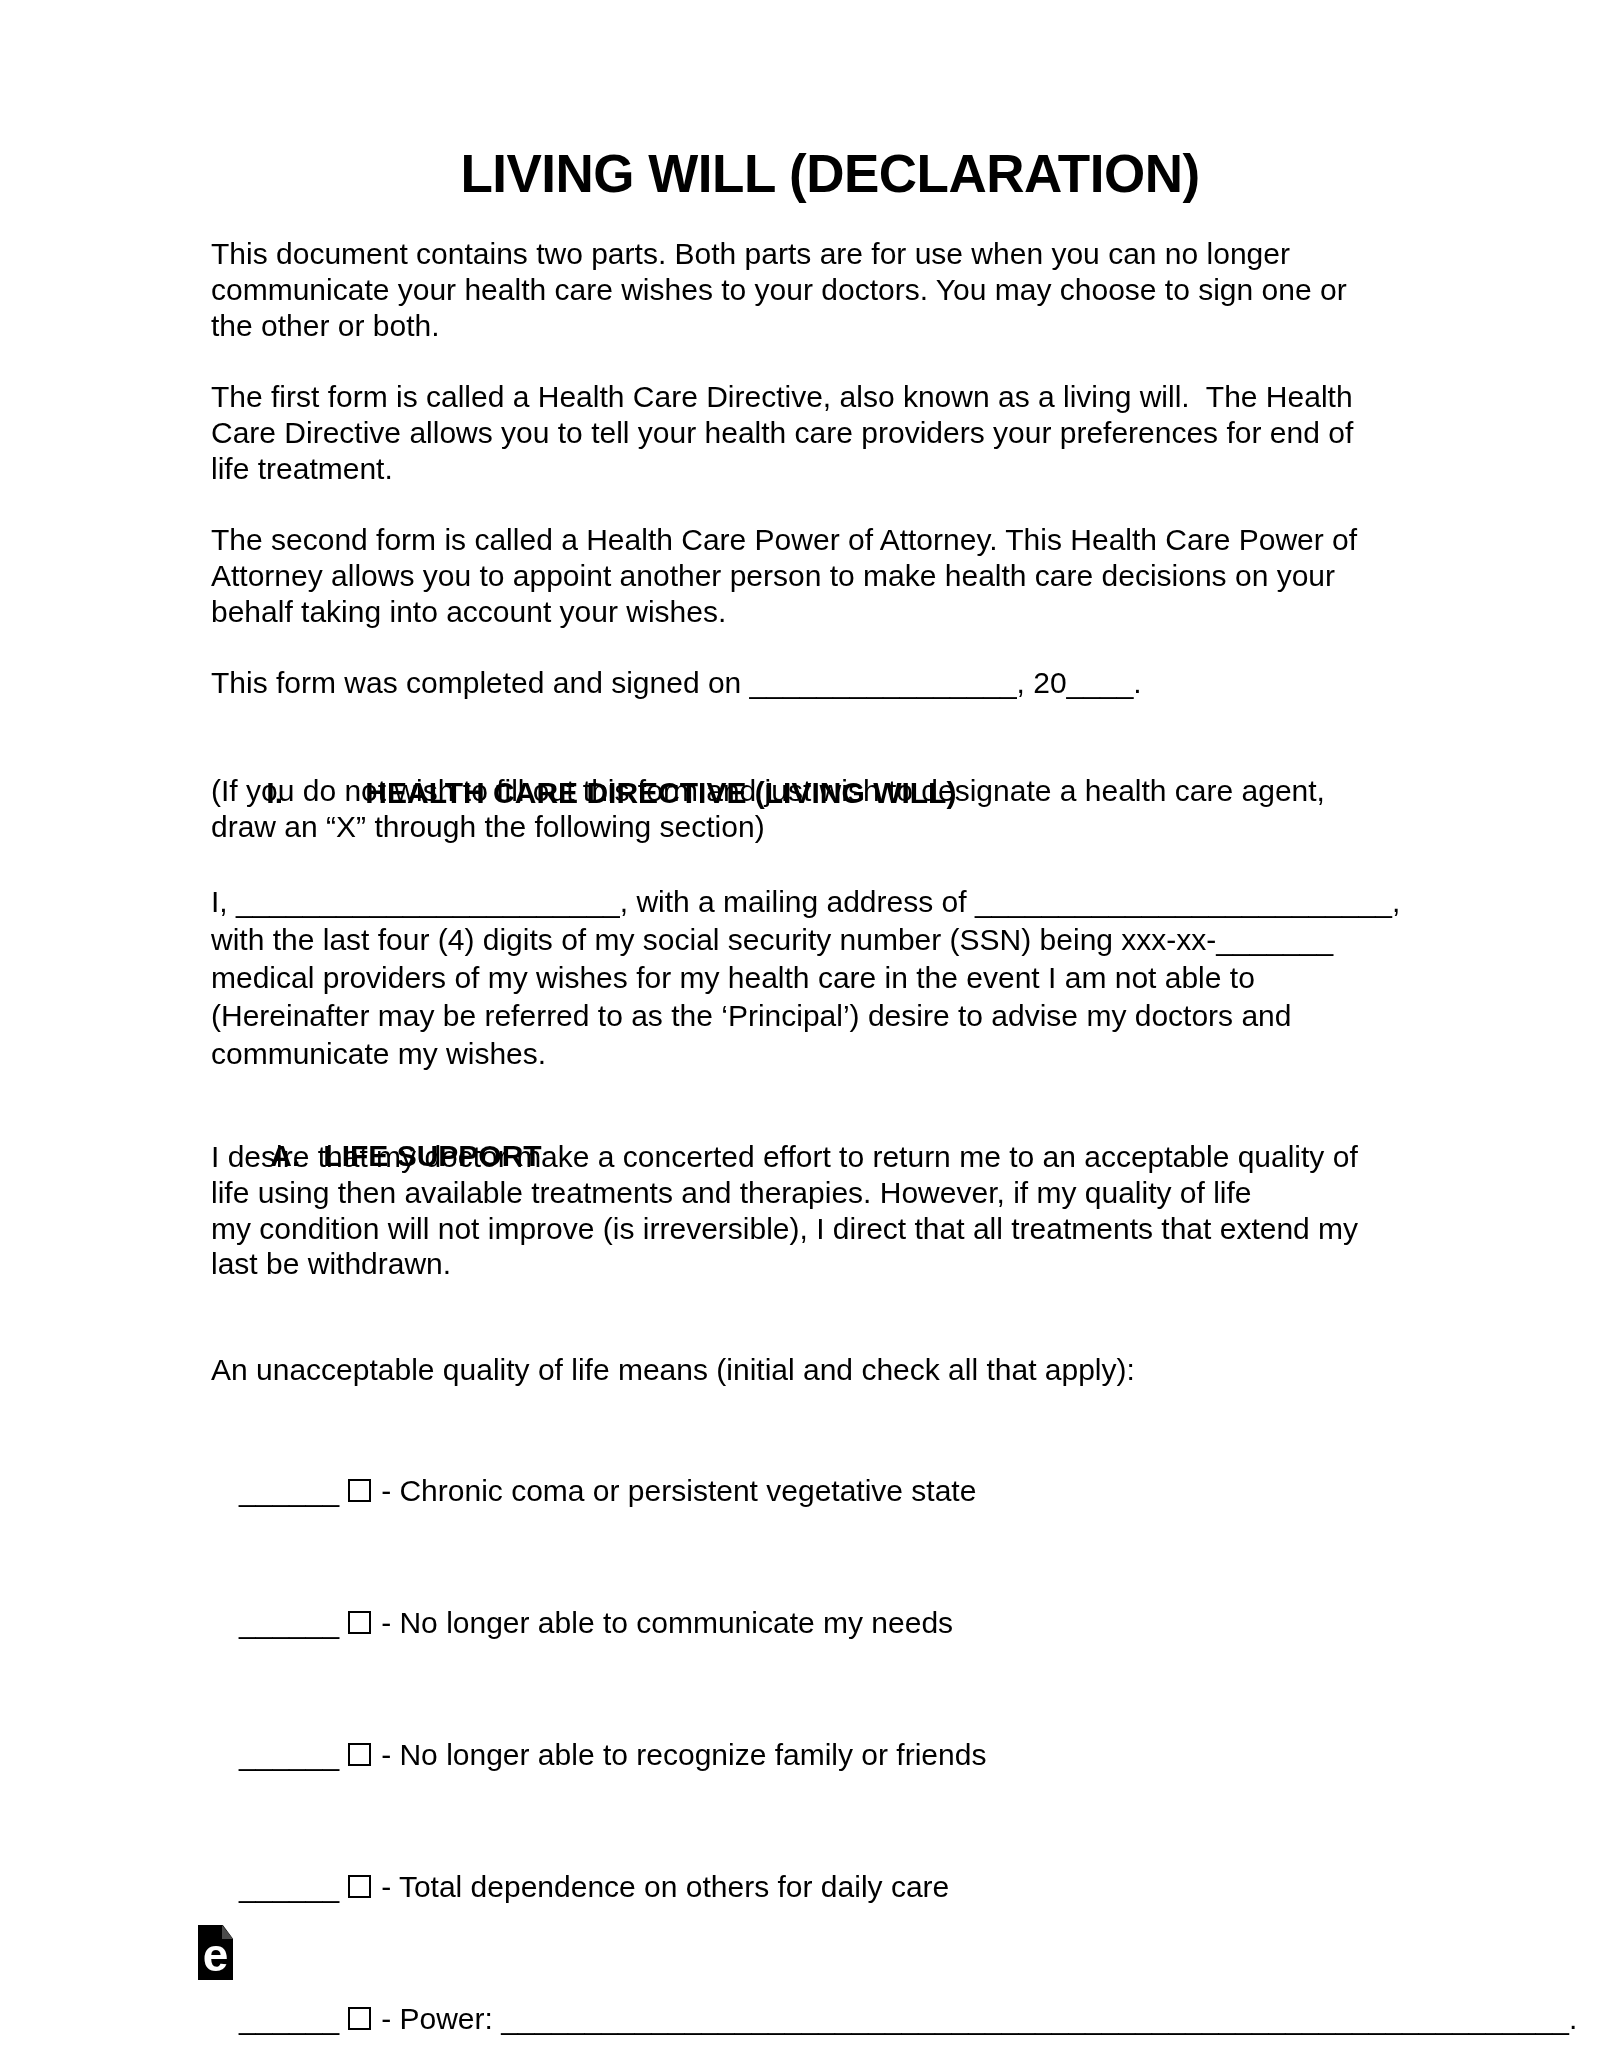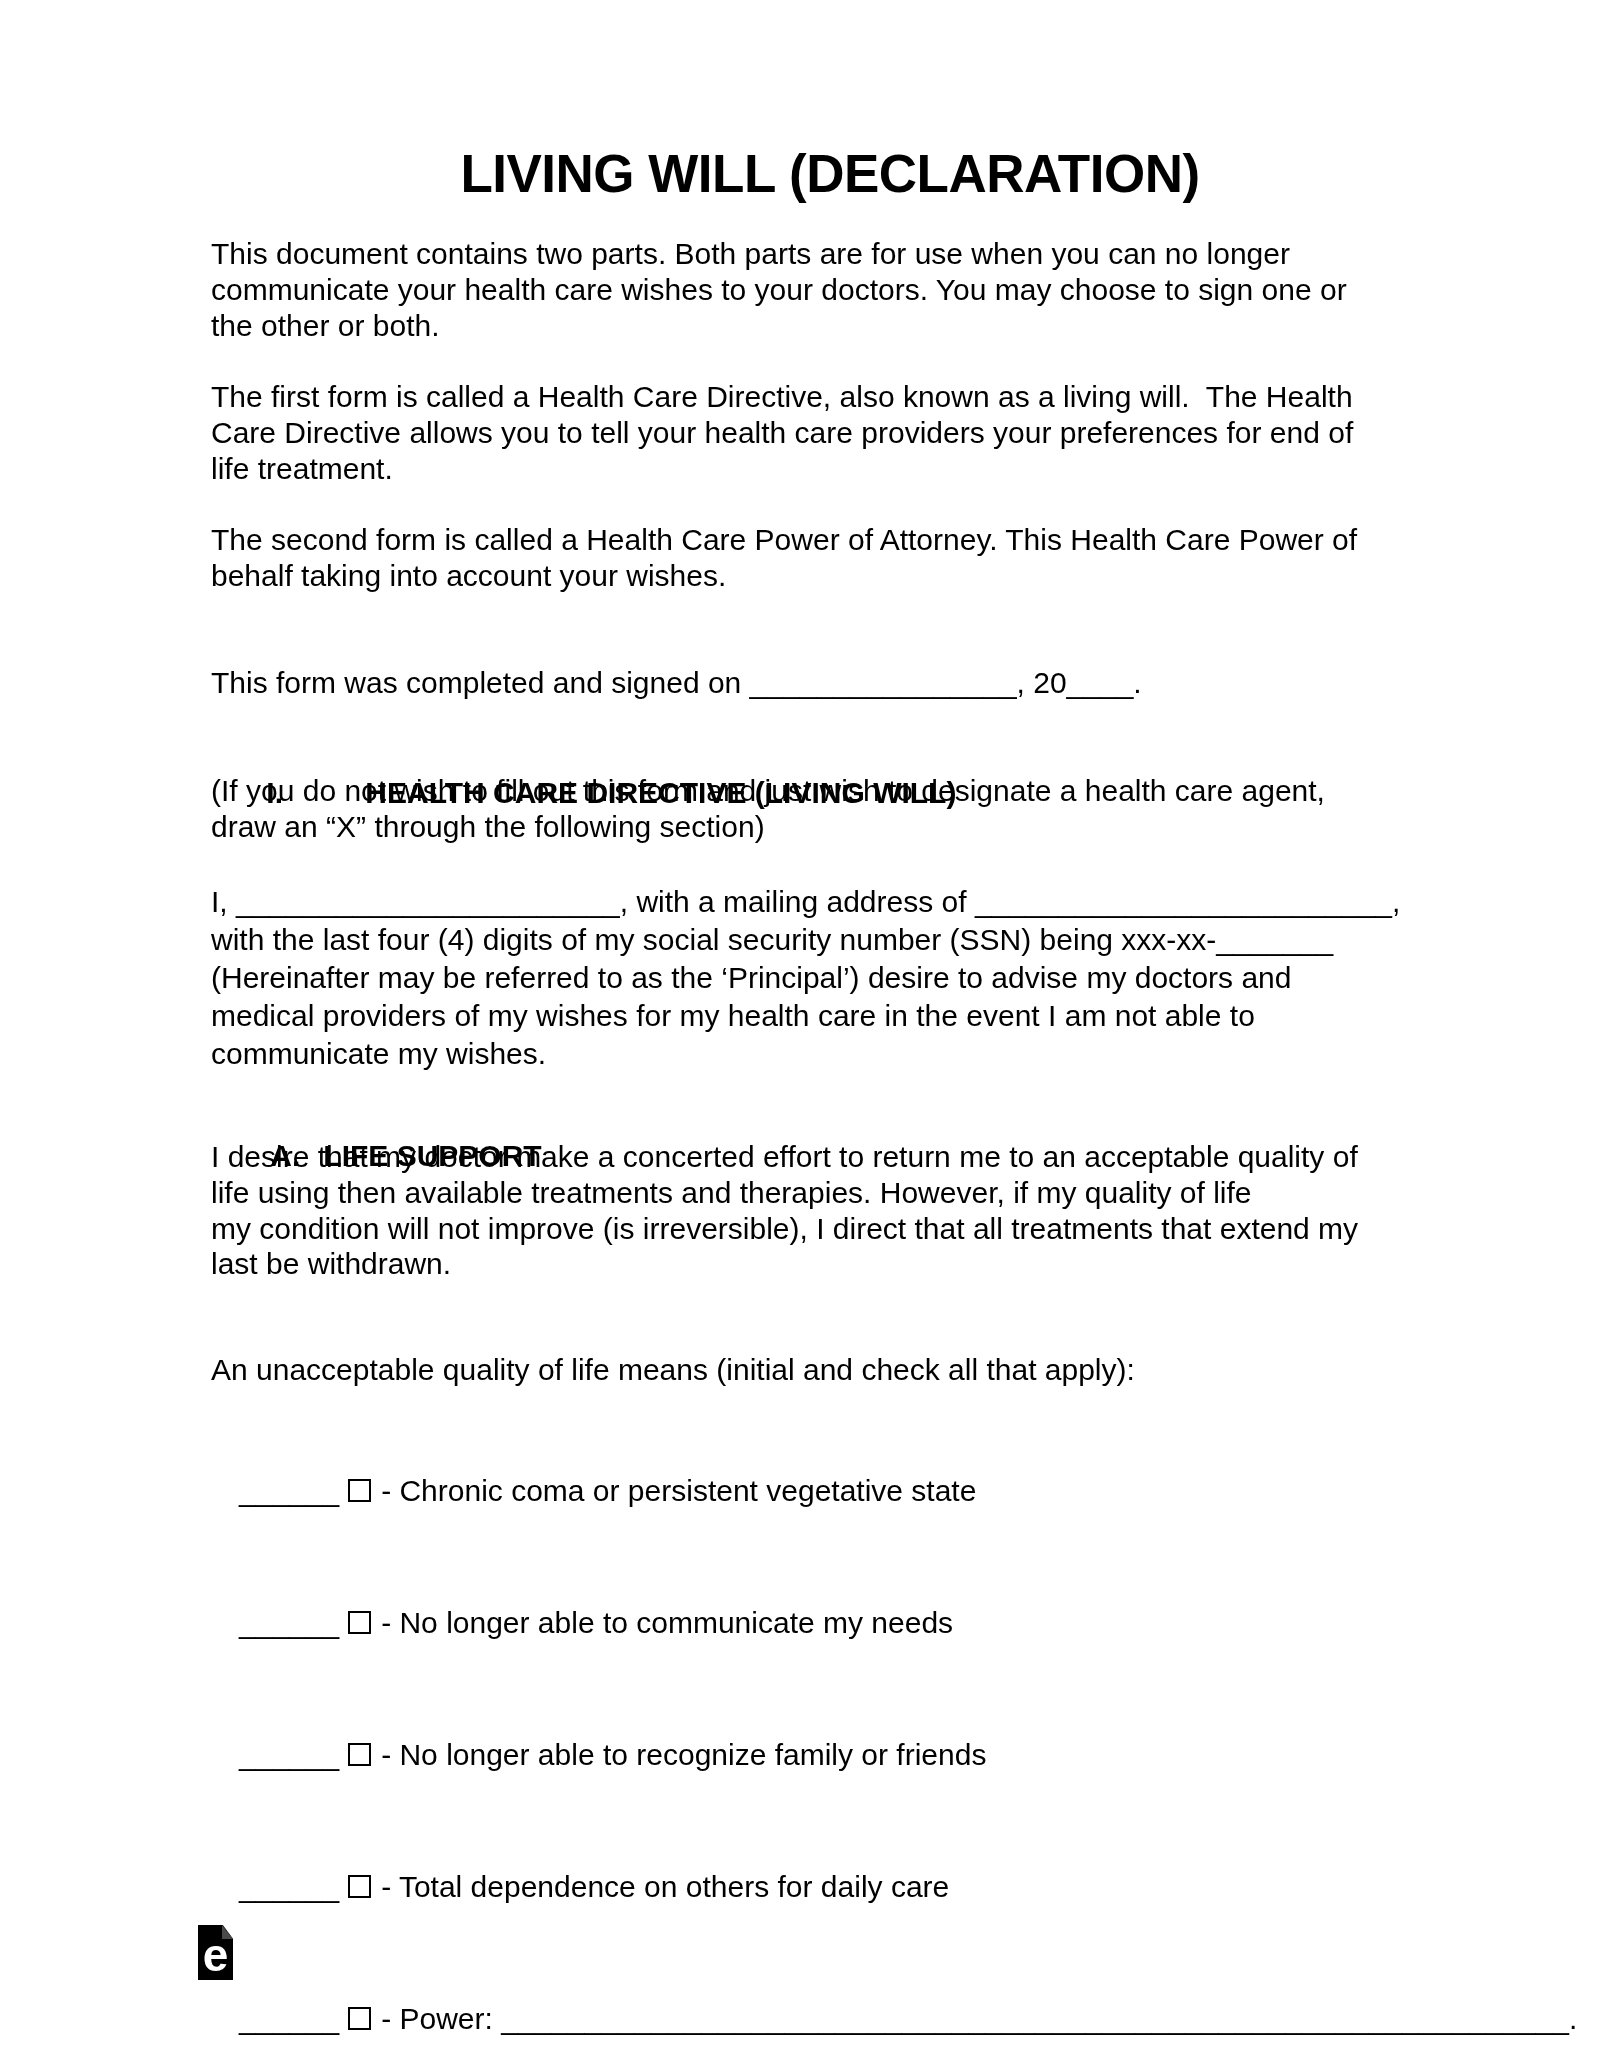--- a/index.html
+++ b/index.html
@@ -66,41 +66,42 @@
   </div>
 
   <div class="blk" style="top:379px">
     <div class="ln">The first form is called a Health Care Directive, also known as a living will.  The Health</div>
     <div class="ln">Care Directive allows you to tell your health care providers your preferences for end of</div>
     <div class="ln">life treatment.</div>
   </div>
 
   <div class="blk" style="top:522px">
     <div class="ln">The second form is called a Health Care Power of Attorney. This Health Care Power of</div>
+    <div class="ln">Attorney allows you to appoint another person to make health care decisions on your</div>
     <div class="ln">behalf taking into account your wishes.</div>
   </div>
 
   <div class="blk" style="top:665px">
     <div class="ln">This form was completed and signed on ________________, 20____.</div>
   </div>
 
   <div class="blk heading" style="top:739px;left:233px">
     <span class="h-num h1-num">I.</span><span>HEALTH CARE DIRECTIVE (LIVING WILL)</span>
   </div>
 
   <div class="blk" style="top:773px">
     <div class="ln">(If you do not wish to fill out this form and just wish to designate a health care agent,</div>
     <div class="ln">draw an “X” through the following section)</div>
   </div>
 
   <div class="blk p5" style="top:883px">
     <div class="ln">I, _______________________, with a mailing address of _________________________,</div>
     <div class="ln">with the last four (4) digits of my social security number (SSN) being xxx-xx-_______</div>
+    <div class="ln">medical providers of my wishes for my health care in the event I am not able to</div>
     <div class="ln">(Hereinafter may be referred to as the ‘Principal’) desire to advise my doctors and</div>
-    <div class="ln">medical providers of my wishes for my health care in the event I am not able to</div>
     <div class="ln">communicate my wishes.</div>
   </div>
 
   <div class="blk heading" style="top:1102px;left:237px">
     <span class="h-num hA-num">A.</span><span>LIFE SUPPORT</span>
   </div>
 
   <div class="blk" style="top:1139px">
     <div class="ln">I desire that my doctor make a concerted effort to return me to an acceptable quality of</div>
     <div class="ln">life using then available treatments and therapies. However, if my quality of life</div>

